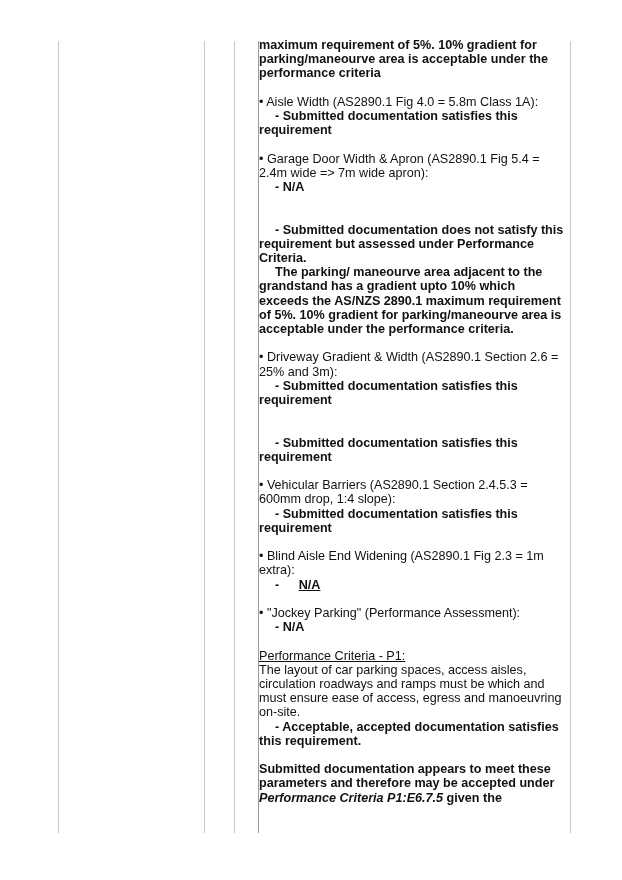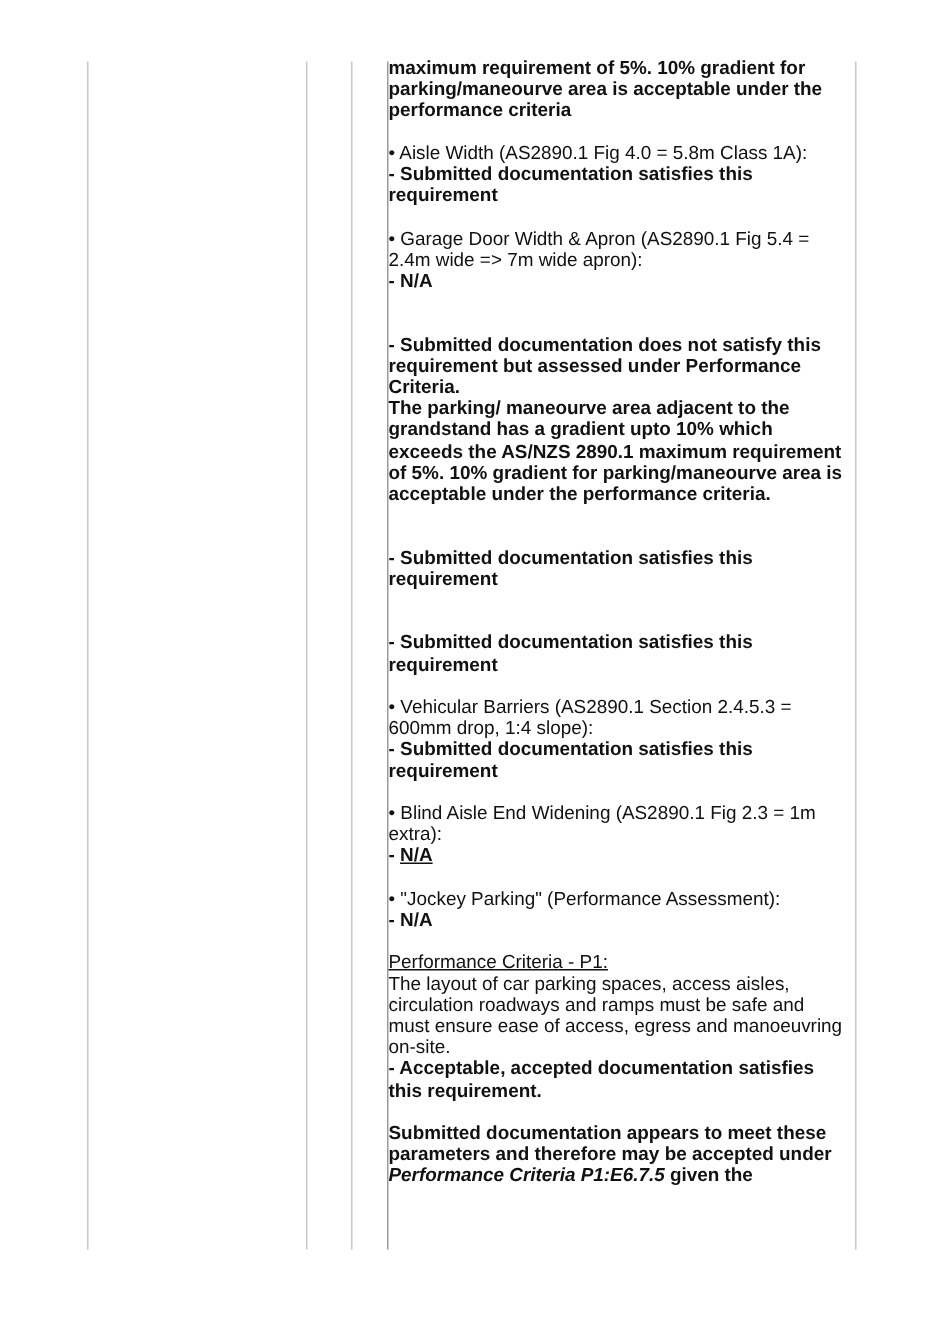--- a/index.html
+++ b/index.html
@@ -3,21 +3,21 @@
 <meta charset="utf-8">
 <style>
   html, body { margin: 0; padding: 0; background: #ffffff; }
   body { width: 622px; height: 880px; position: relative; overflow: hidden;
          font-family: "Liberation Sans", sans-serif; color: #111; }
   .vline { position: absolute; top: 41px; height: 792px; width: 1px; background: #c8c8c8; }
   .vline.dark { background: #9a9a9a; }
   .cell { position: absolute; left: 259px; top: 38px; width: 306px;
           font-size: 12.6px; line-height: 14.2px; }
   .cell p { margin: 0 0 14.2px 0; }
-  .b { font-weight: bold; }
+  .b { font-weight: bold; margin-left: 16px; }
   .u { text-decoration: underline; text-align: right; }
   .i { font-style: italic; }
 </style>
 </head>
 <body>
 
 <div class="vline" style="left:58px;"></div>
 <div class="vline" style="left:204px;"></div>
 <div class="vline" style="left:234px;"></div>
 <div class="vline dark" style="left:258px;"></div>
@@ -36,21 +36,21 @@
     <span class="b">- N/A</span>
   </p>
 
   <p>
     <br>
     <span class="b">- Submitted documentation does not satisfy this requirement but assessed under Performance Criteria.</span><br>
     <span class="b">The parking/ maneourve area adjacent to the grandstand has a gradient upto 10% which exceeds the AS/NZS 2890.1 maximum requirement of 5%.  10% gradient for parking/maneourve area is acceptable under the performance criteria.</span>
   </p>
 
   <p>
-    <br>
+    <span>• Driveway Gradient &amp; Width (AS2890.1 Section 2.6 = 25% and 3m):</span><br>
     <span class="b">- Submitted documentation satisfies this requirement</span>
   </p>
 
   <p>
     <br>
     <span class="b">- Submitted documentation satisfies this requirement</span>
   </p>
 
   <p>
     <span>• Vehicular Barriers (AS2890.1 Section 2.4.5.3 = 600mm drop, 1:4 slope):</span><br>
@@ -62,20 +62,20 @@
     <span class="b">- </span><span class="b u">N/A</span>
   </p>
 
   <p>
     <span>• "Jockey Parking" (Performance Assessment):</span><br>
     <span class="b">- N/A</span>
   </p>
 
   <p>
     <span class="u">Performance Criteria - P1:</span><br>
-    <span>The layout of car parking spaces, access aisles, circulation roadways and ramps must be safe and must ensure ease of access, egress and manoeuvring on-site.</span><br>
+    <span>The layout of car parking spaces, access aisles, circulation roadways and ramps must be which and must ensure ease of access, egress and manoeuvring on-site.</span><br>
     <span class="b">- Acceptable, accepted documentation satisfies this requirement.</span>
   </p>
 
   <p class="b">
     <span>Submitted documentation appears to meet these parameters and therefore may be accepted under </span><span class="i">Performance Criteria P1:E6.7.5</span><span> given the</span>
   </p>
 </div>
 
 </body></html>

